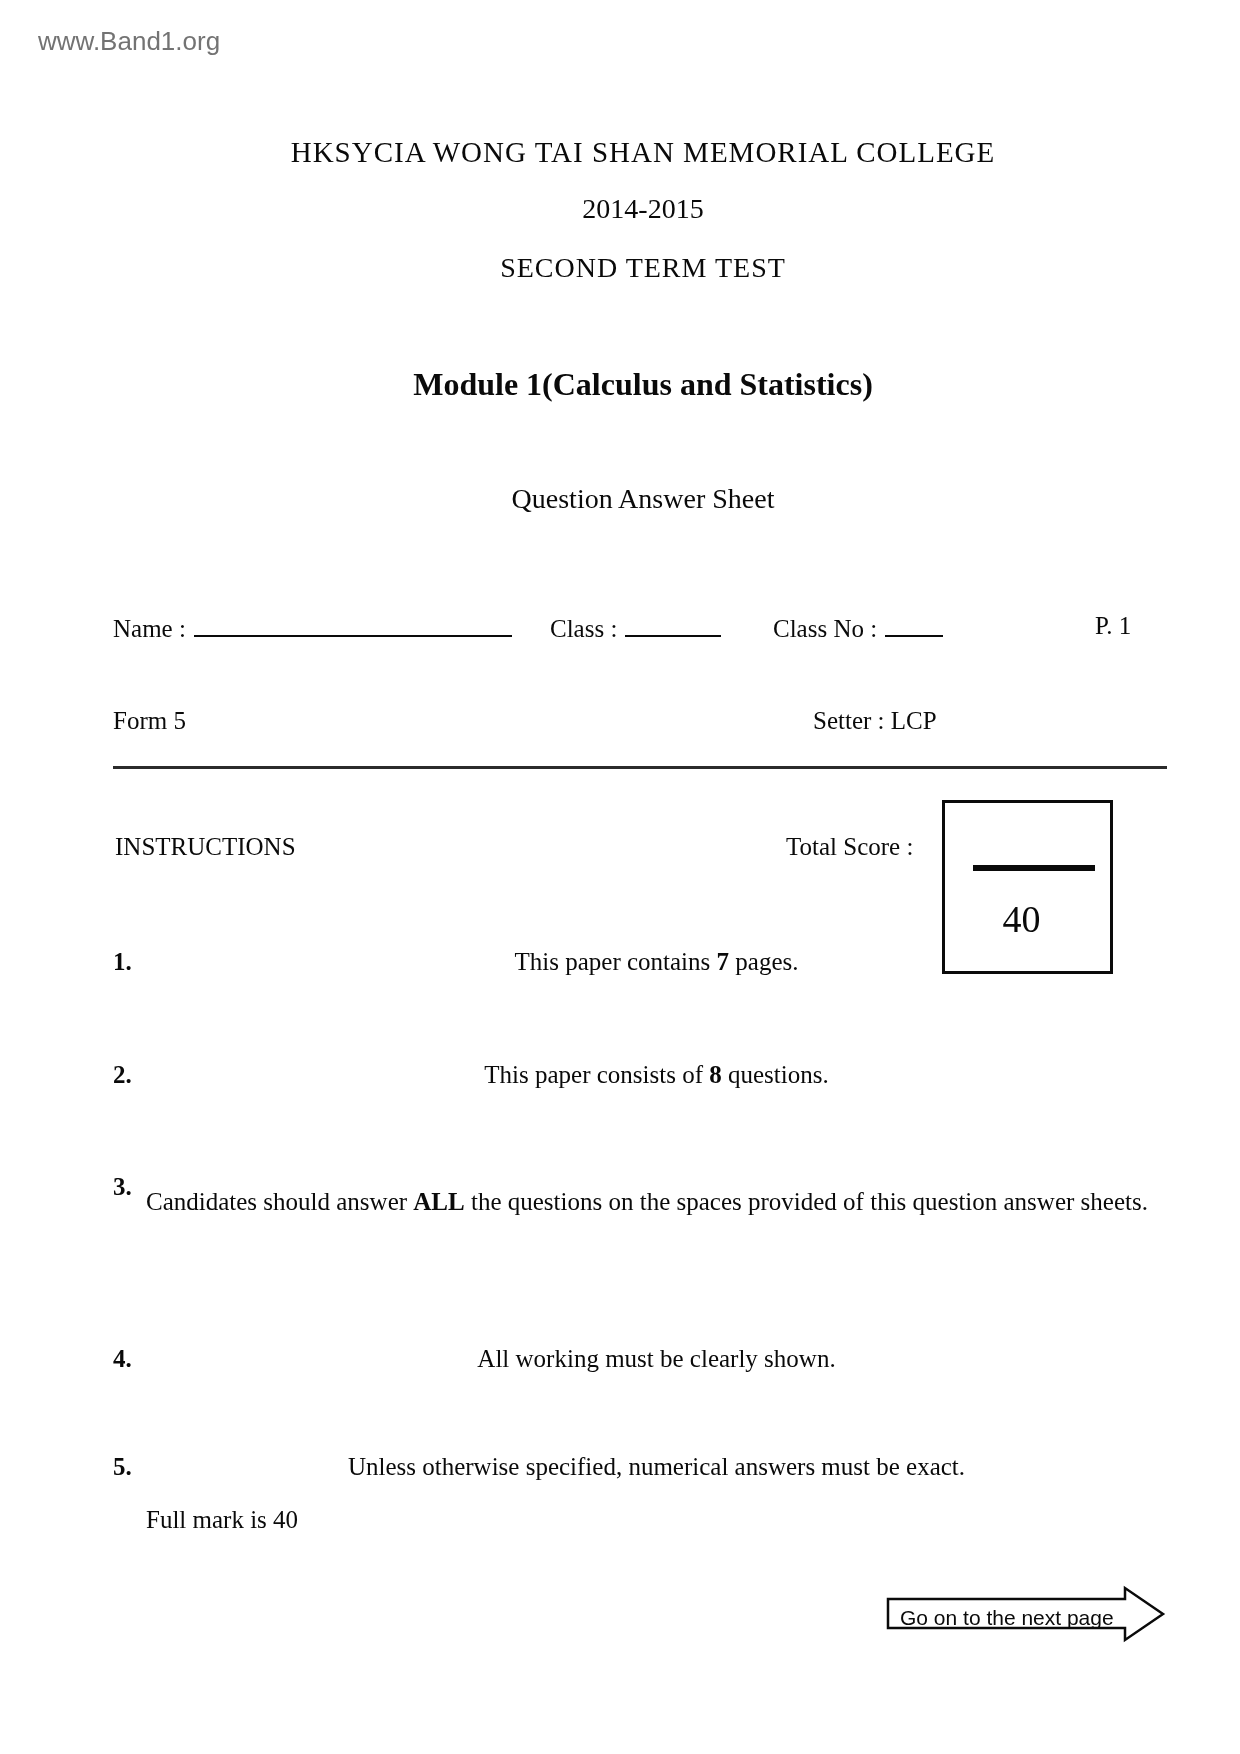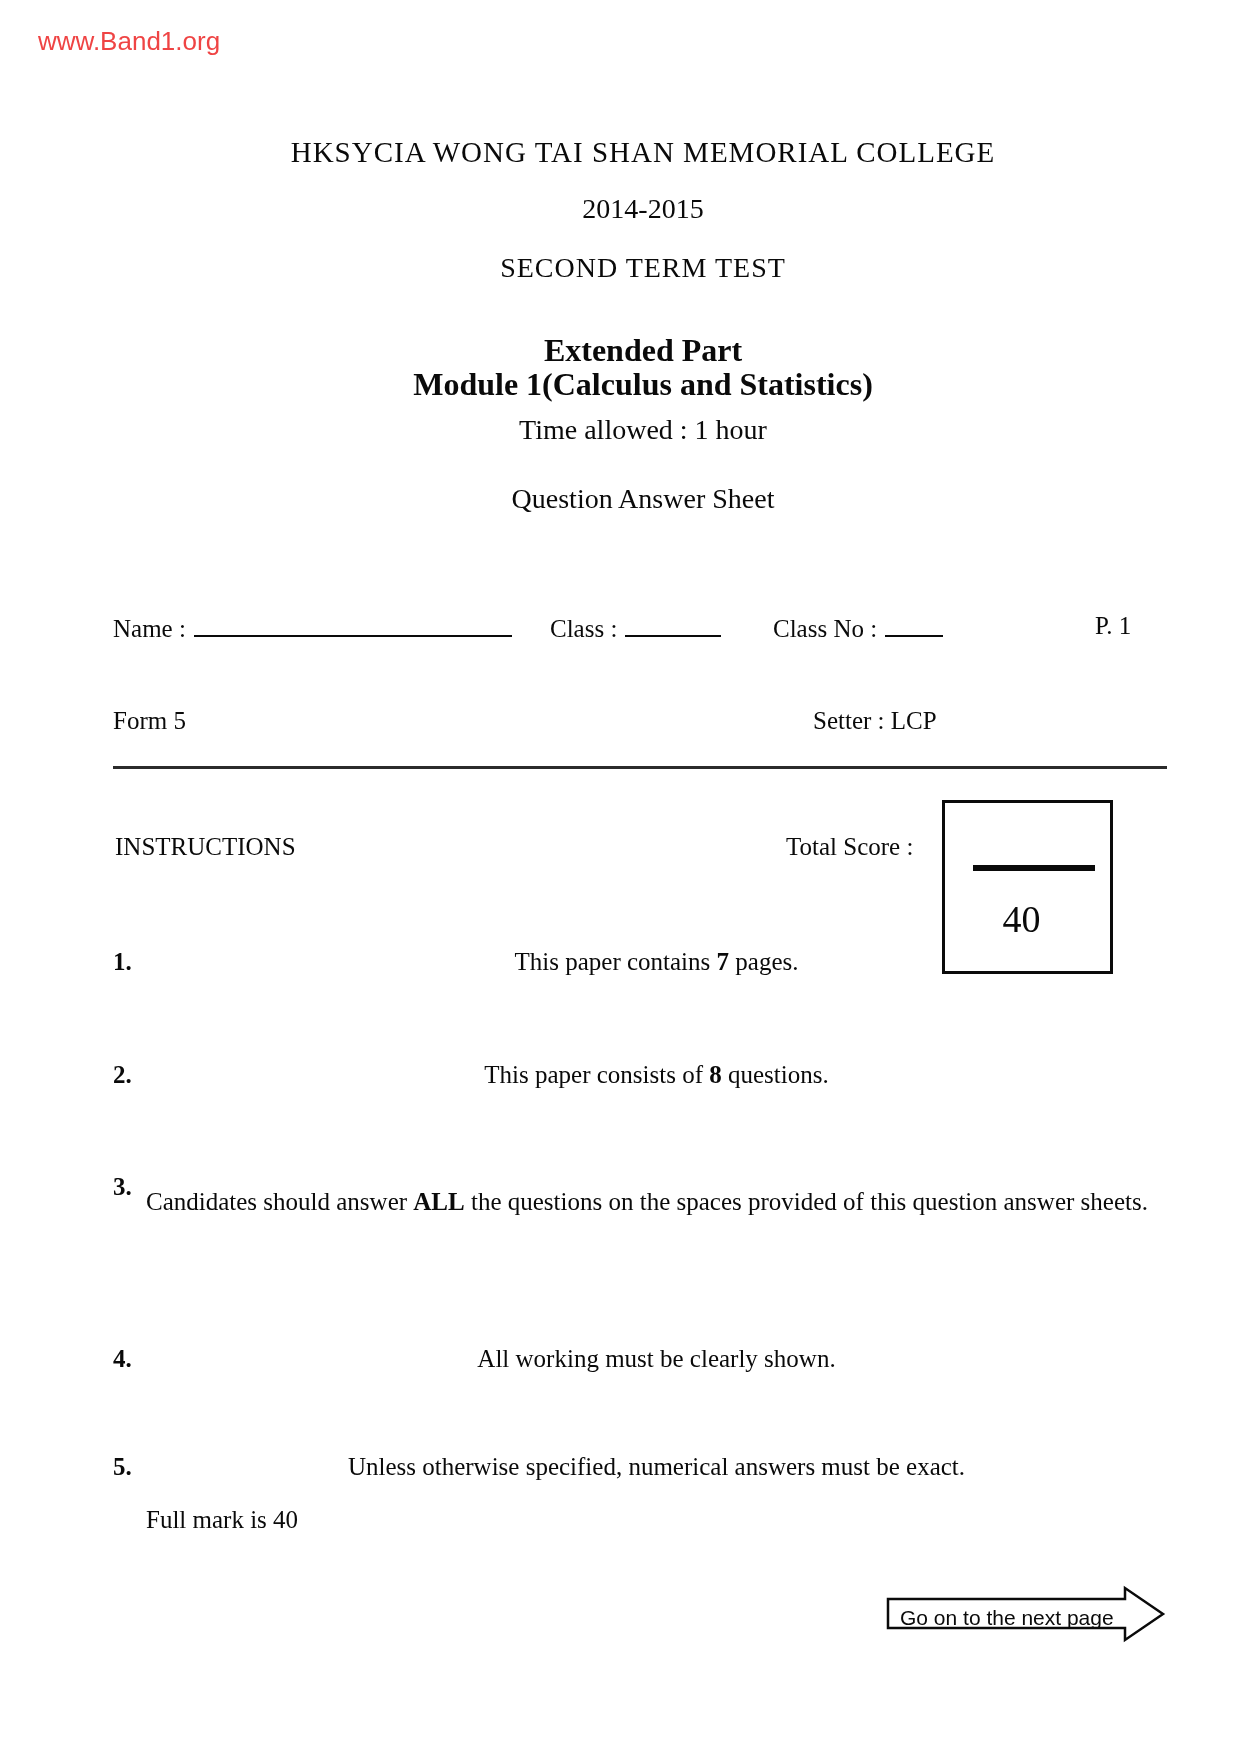--- a/index.html
+++ b/index.html
@@ -10,21 +10,21 @@
     height: 1754px;
     margin: 0 auto;
     background: #ffffff;
     color: #0a0a0a;
     font-family: "Liberation Serif", serif;
     overflow: hidden;
   }
   .abs { position: absolute; }
   .sans { font-family: "Liberation Sans", sans-serif; }
 
-  .watermark { left: 38px; top: 26px; font-size: 26px; color: #ef4444; }
+  .watermark { left: 38px; top: 26px; font-size: 26px; color: #737373; }
 
   .title-block { left: 113px; width: 1060px; text-align: center; }
   .t-school { top: 136px; font-size: 29px; letter-spacing: 1px; }
   .t-year   { top: 193px; font-size: 28px; }
   .t-term   { top: 252px; font-size: 28px; letter-spacing: 1px; }
   .t-subj   { top: 292px; font-size: 33px; font-weight: bold; }
   .t-part   { top: 332px; font-size: 32px; font-weight: bold; }
   .t-module { top: 366px; font-size: 32px; font-weight: bold; }
   .t-time   { top: 414px; font-size: 28px; }
   .t-sheet  { top: 483px; font-size: 28px; }
@@ -83,23 +83,21 @@
 </head>
 <body>
 
 <div class="page">
 
   <div class="abs watermark sans">www.Band1.org</div>
 
   <div class="abs title-block t-school">HKSYCIA WONG TAI SHAN MEMORIAL COLLEGE</div>
   <div class="abs title-block t-year">2014-2015</div>
   <div class="abs title-block t-term">SECOND TERM TEST</div>
-  <div class="abs title-block t-part">Extended Part</div>
   <div class="abs title-block t-module">Module 1(Calculus and Statistics)</div>
-  <div class="abs title-block t-time">Time allowed : 1 hour</div>
   <div class="abs title-block t-sheet">Question Answer Sheet</div>
 
   <div class="abs row-text" style="left:113px; top:612px;">
     <span>Name :</span><span class="blank-line u-name"></span>
   </div>
   <div class="abs row-text" style="left:550px; top:612px;">
     <span>Class :</span><span class="blank-line u-class"></span>
   </div>
   <div class="abs row-text" style="left:773px; top:612px;">
     <span>Class No :</span><span class="blank-line u-classno"></span>

